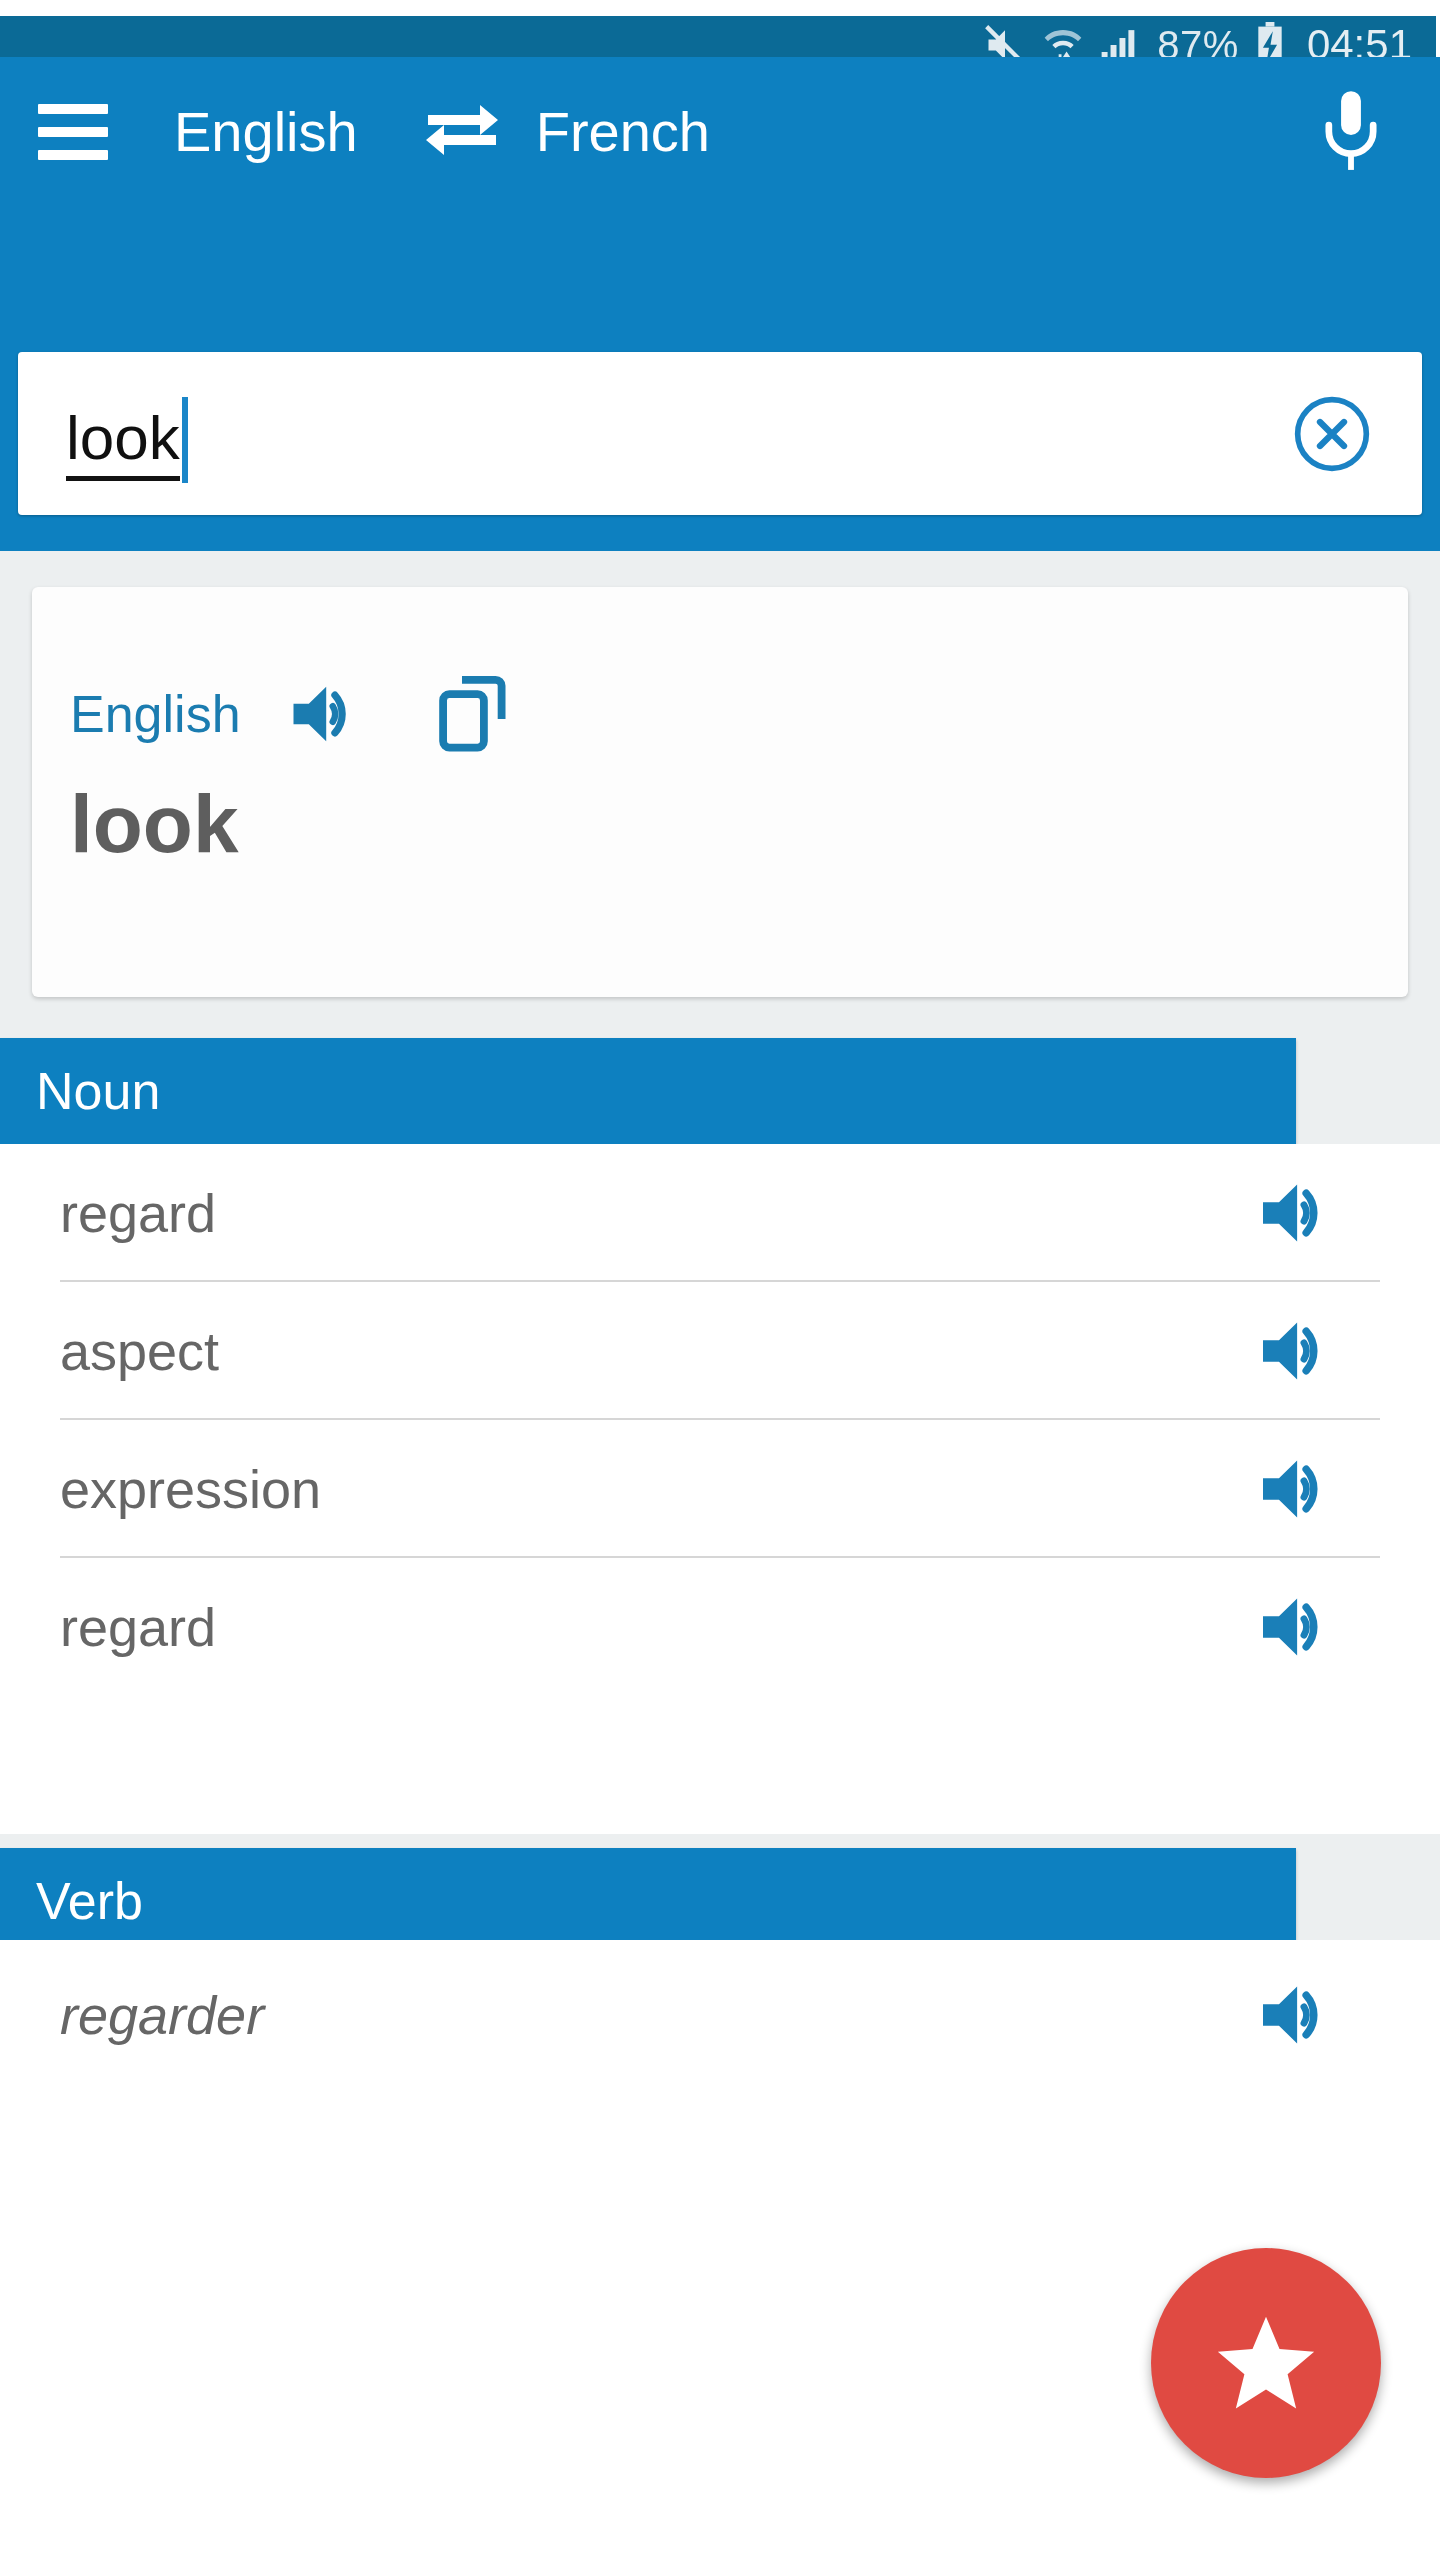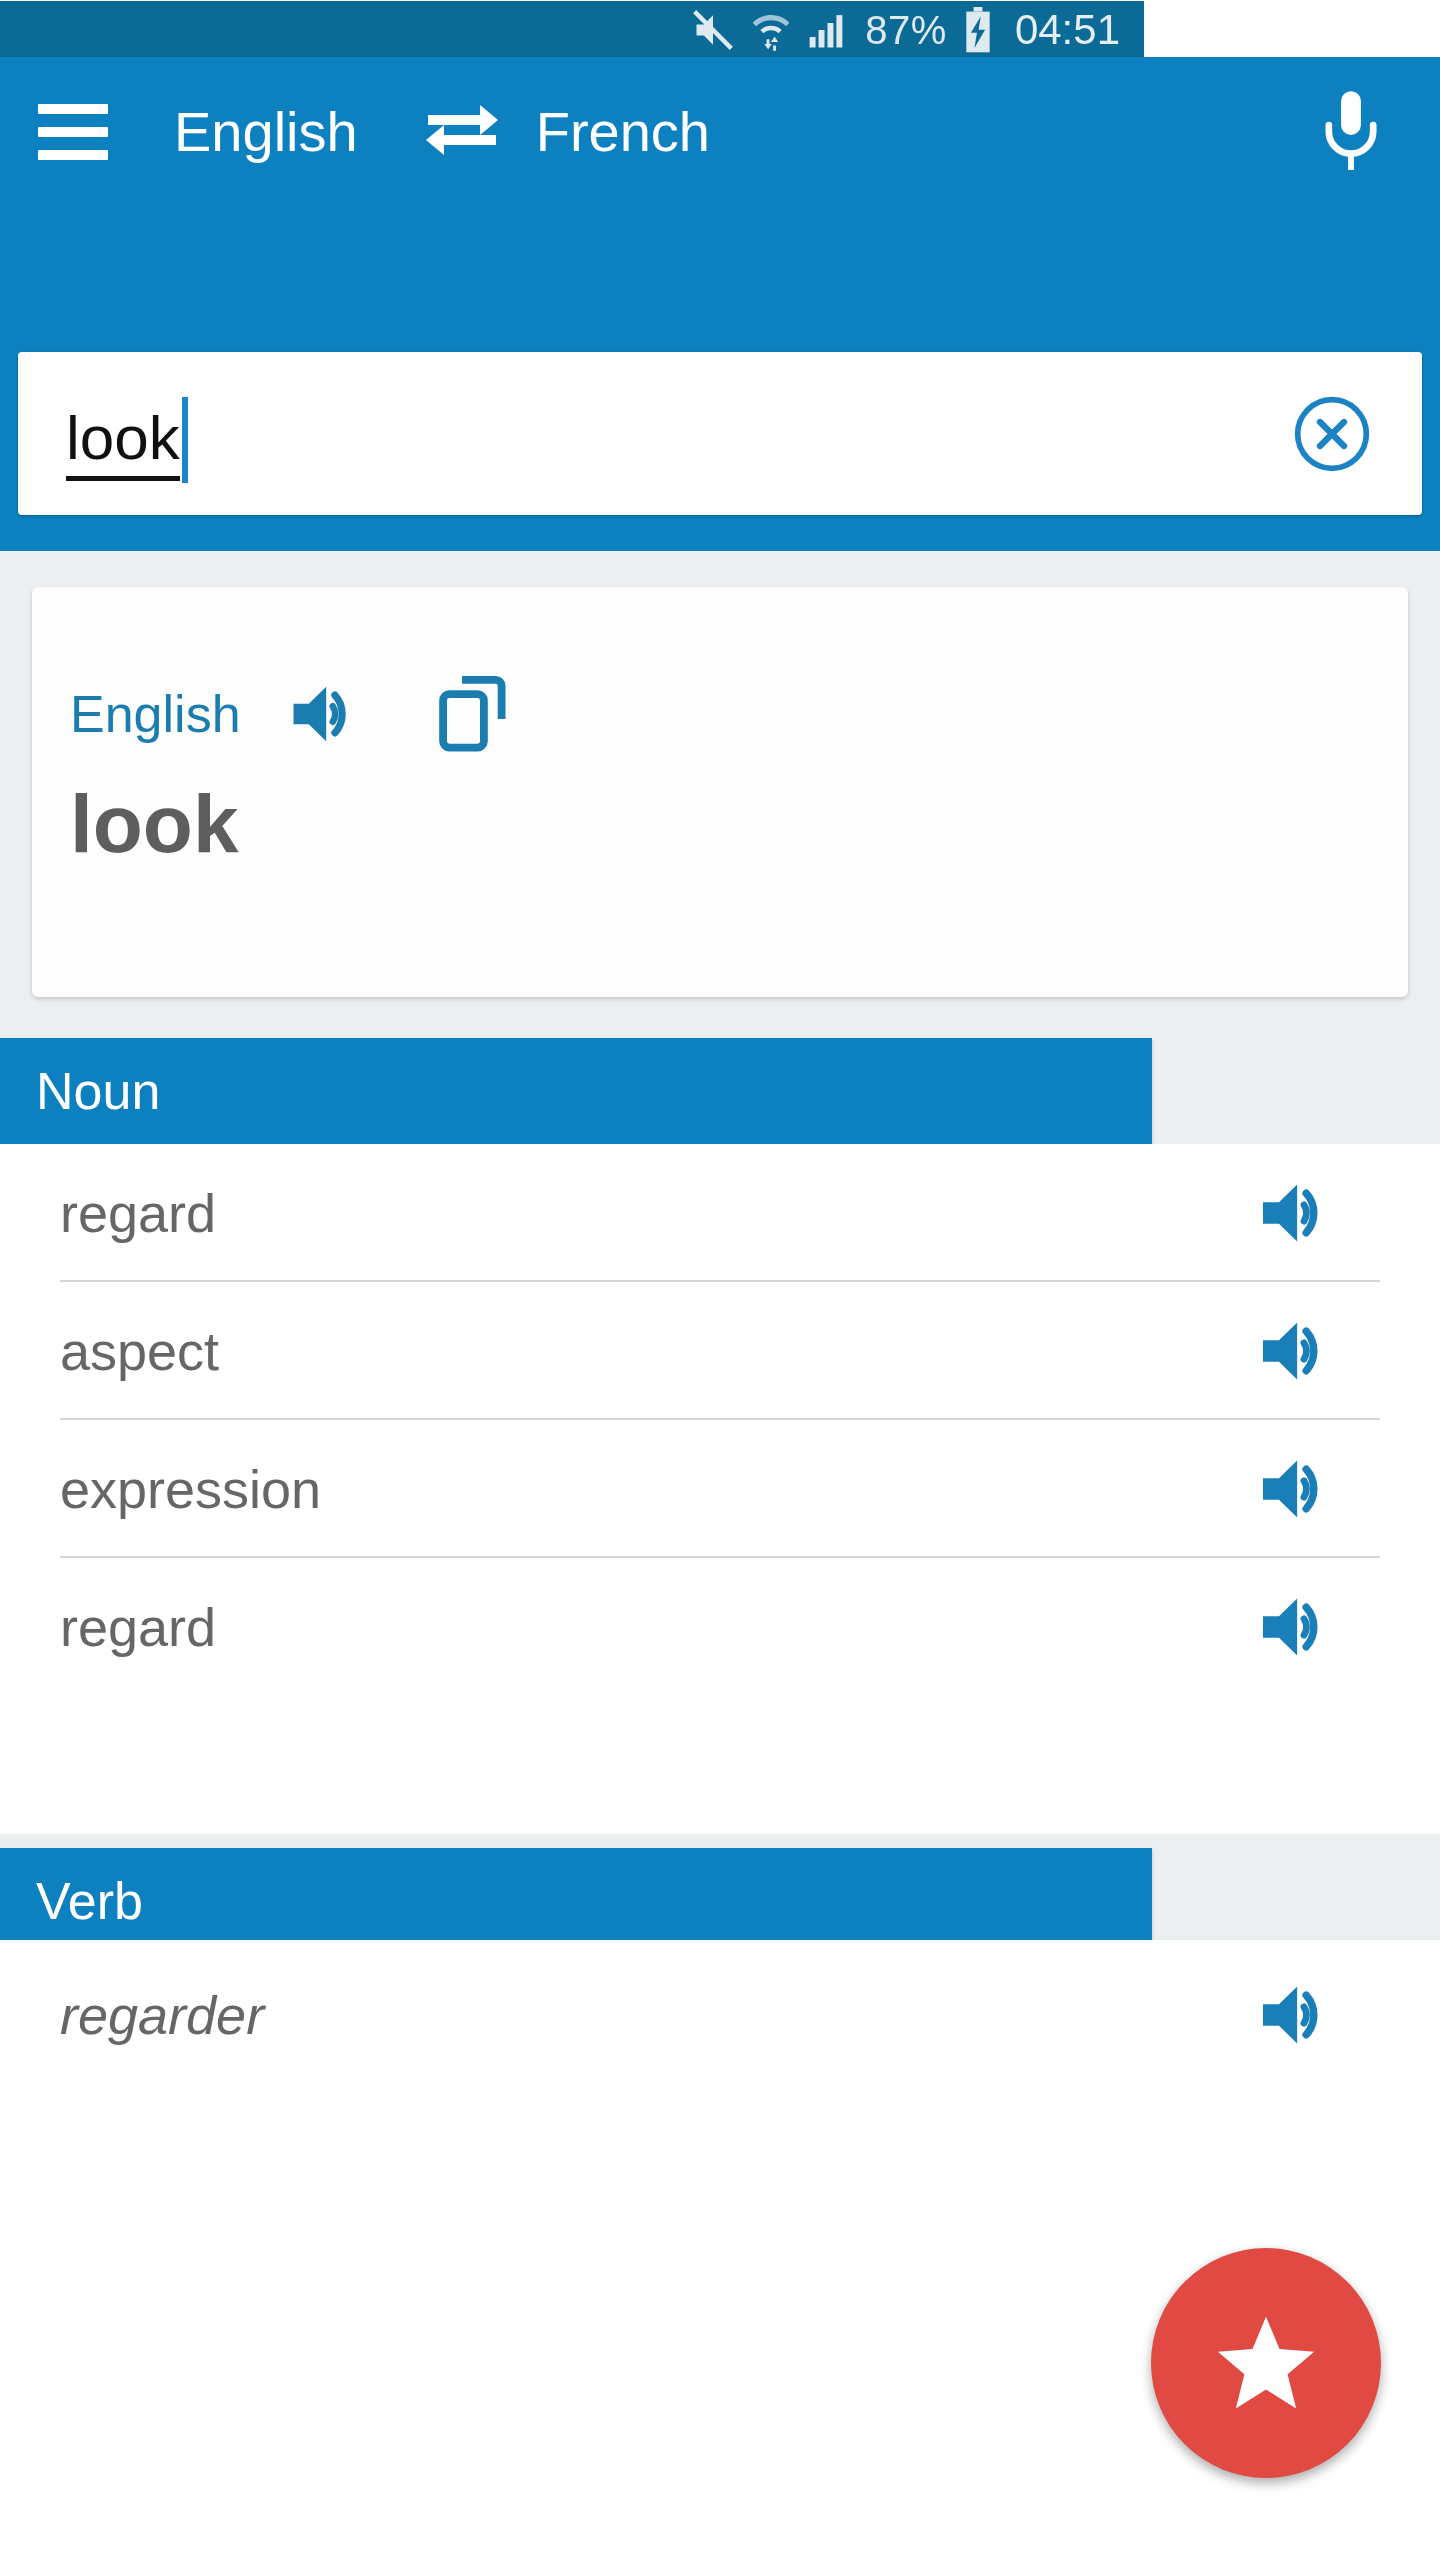--- a/index.html
+++ b/index.html
@@ -6,21 +6,21 @@
   html,body { width:1440px; height:2560px; }
   body {
     font-family:"Liberation Sans", sans-serif;
     background:#ffffff;
     overflow:hidden;
     position:relative;
   }
 
   
   .status-bar{
-    position:absolute; top:1px; left:0; width:1144px; height:57px;
+    position:absolute; top:16px; left:0; width:1436px; height:57px;
     background:#0a6header; background:#0b6a96;
     display:flex; align-items:center; justify-content:flex-end;
     padding-right:24px; gap:14px;
   }
   .status-icons{ display:flex; align-items:center; gap:16px; }
   .sb-text{
     color:#dfeaf0; font-size:40px; letter-spacing:0.5px; line-height:1;
     font-family:"Liberation Sans", sans-serif;
   }
   .sb-clock{ color:#e4eef3; font-size:42px; line-height:1; margin-left:6px;}
@@ -95,21 +95,21 @@
   .icon-btn{ display:flex; align-items:center; justify-content:center; }
   .speak-card{ margin-left:48px; width:78px; height:78px; }
   .copy-card{ margin-left:68px; width:78px; height:78px; }
   .headword{
     position:absolute; top:196px; left:38px;
     font-size:82px; font-weight:bold; color:#5e5e5e; line-height:1;
   }
 
   
   .sec-head{
-    width:1152px; height:106px; background:#0d80c0;
+    width:1296px; height:106px; background:#0d80c0;
     display:flex; align-items:center;
     box-shadow:0 2px 3px rgba(0,0,0,.22);
     position:absolute; left:0;
   }
   .sec-head span{ color:#ffffff; font-size:52px; margin-left:36px; line-height:1; }
 
   
   .list{
     position:absolute; left:0; width:1440px; background:#ffffff;
   }

